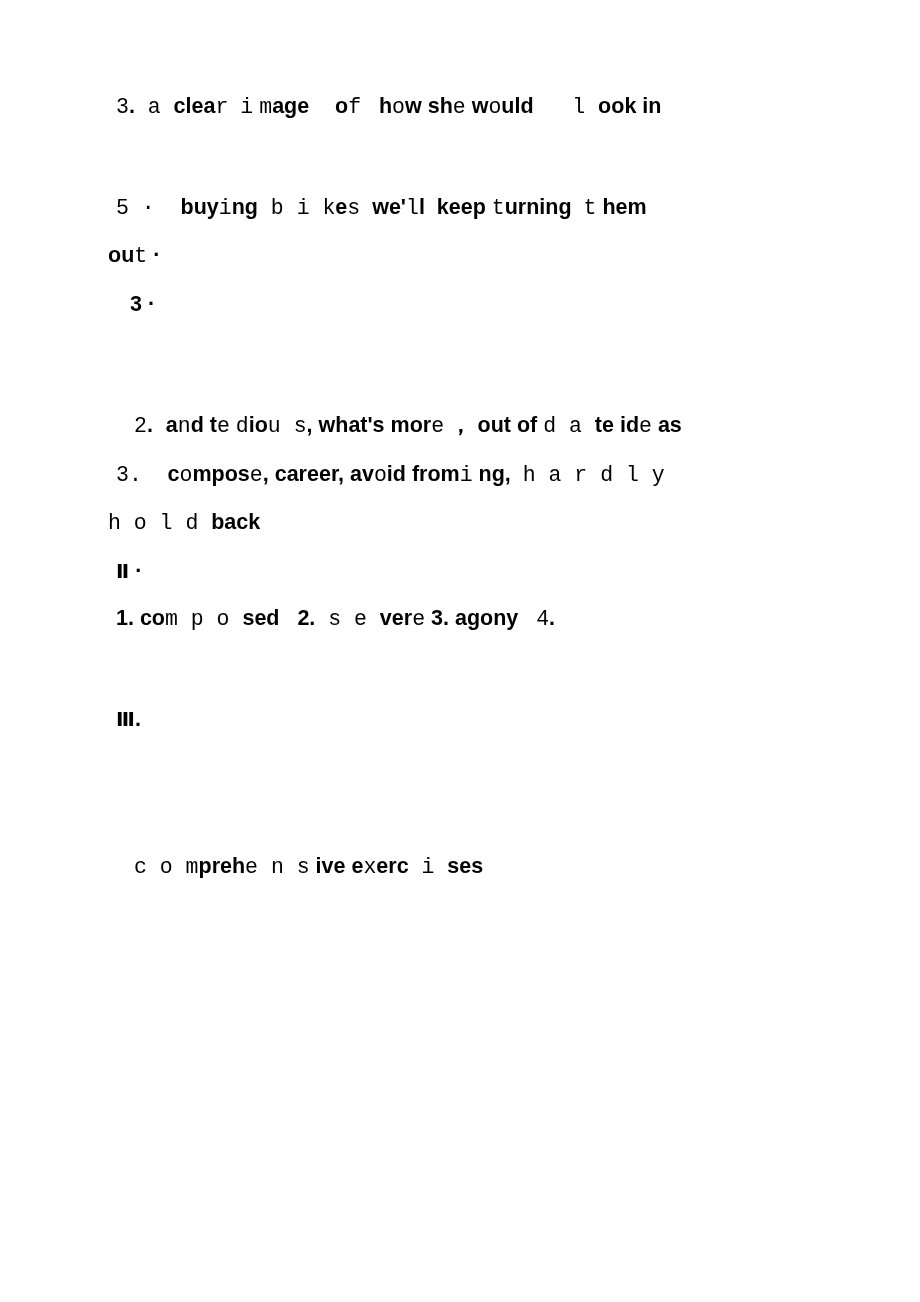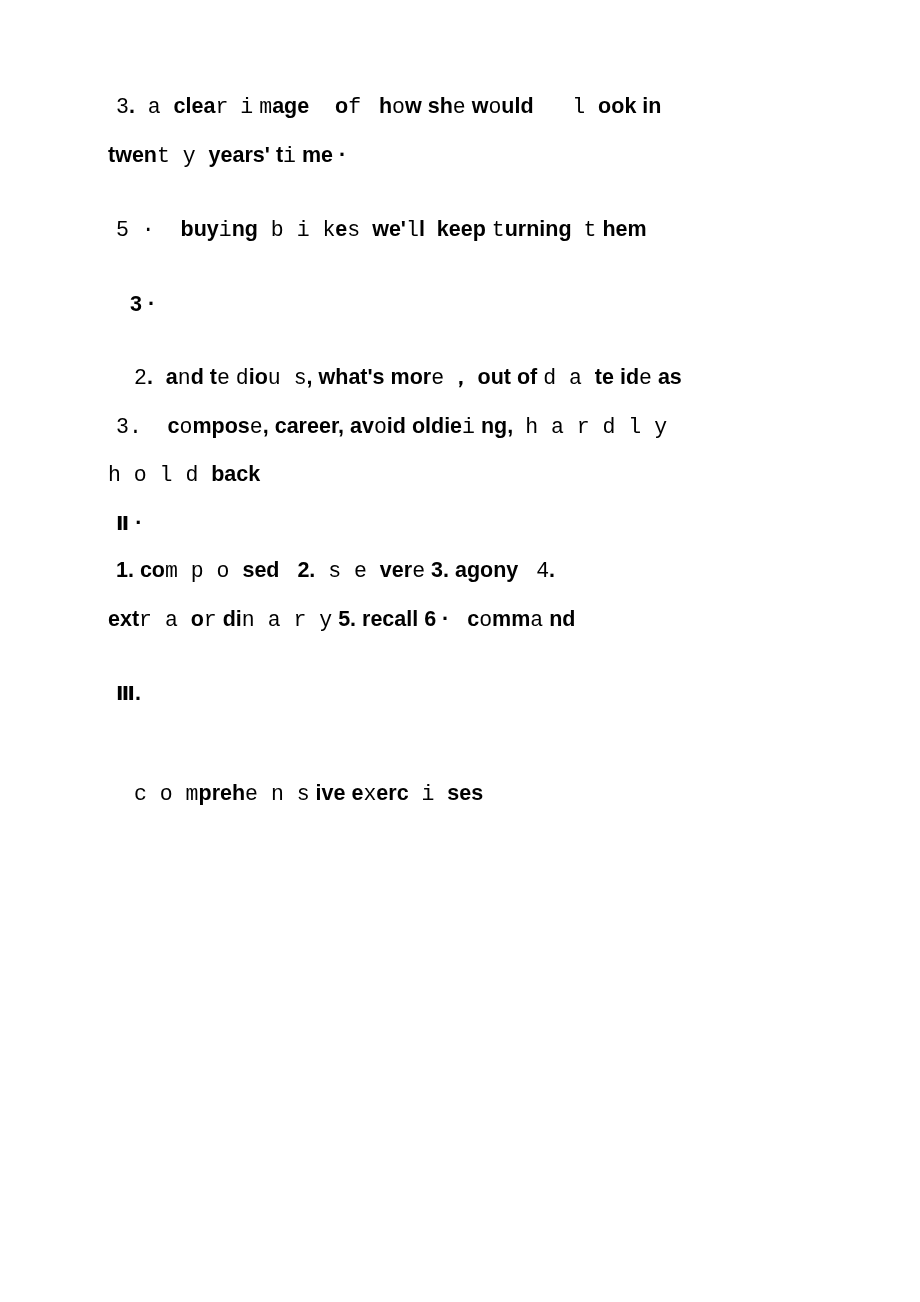--- a/index.html
+++ b/index.html
@@ -43,80 +43,79 @@
   
   .b {
     font-family: "Liberation Sans", sans-serif;
     font-weight: bold;
   }
   .l {
     font-family: "Liberation Mono", "DejaVu Sans Mono", monospace;
     font-weight: normal;
   }
   .indent1 { padding-left: 8px; }
-  .indent2 { padding-left: 26px; }
+  .indent2 { padding-left: 26px; margin-top: 48px; }
   .indent3 { padding-left: 22px; }
   .roman {
     font-family: "DejaVu Sans", sans-serif;
     font-weight: bold;
     font-size: 20px;
   }
 </style>
 </head>
 <body>
 
 <div class="page">
   <div class="content">
 
     <div class="line indent1"><span class="l">3</span><span class="b">.</span><span class="l"> a </span><span class="b">clea</span><span class="l">r</span><span class="b">  </span><span class="l">i</span><span class="b"> </span><span class="l">m</span><span class="b">age</span><span class="l">  </span><span class="b">o</span><span class="l">f</span><span class="b">   </span><span class="b">h</span><span class="l">o</span><span class="b">w</span><span class="b"> sh</span><span class="l">e</span><span class="b"> w</span><span class="l">o</span><span class="b">uld</span><span class="l">   l </span><span class="b">ook in</span></div>
 
     <div class="lh2"></div>
 
-    <div class="line"><span class="b">twen</span><span class="l">t y </span><span class="b">years' t</span><span class="l">i</span><span class="b"> me ·</span></div>
 
     <div class="gap-lg"></div>
 
 
     <div class="gap-lg"></div>
 
     <div class="line indent1"><span class="l">5 ·  </span><span class="b">buy</span><span class="l">i</span><span class="b">ng</span><span class="l"> b i k</span><span class="b">e</span><span class="l">s</span><span class="b">  we'</span><span class="l">l</span><span class="b">l  keep </span><span class="l">t</span><span class="b">urning  </span><span class="l">t</span><span class="b"> hem</span></div>
 
     <div class="lh2"></div>
 
+    <div class="line"><span class="b">ou</span><span class="l">t</span><span class="b"> ·</span></div>
 
     <div class="gap-lg"></div>
 
     <div class="line indent3"><span class="b">3 ·</span></div>
 
     <div class="gap-lg"></div>
 
 
     <div class="gap-lg"></div>
 
     <div class="line indent2"><span class="l">2</span><span class="b">.</span><span class="l"> </span><span class="b">a</span><span class="l">n</span><span class="b">d t</span><span class="l">e</span><span class="b"> </span><span class="l">d</span><span class="b">io</span><span class="l">u s</span><span class="b">, what's mor</span><span class="l">e</span><span class="b"> ， out of </span><span class="l">d a </span><span class="b">te id</span><span class="l">e</span><span class="b"> as</span></div>
 
     <div class="gap-lg"></div>
 
-    <div class="line indent1"><span class="l">3.  </span><span class="b">c</span><span class="l">o</span><span class="b">mpos</span><span class="l">e</span><span class="b">, career, av</span><span class="l">o</span><span class="b">id oldie</span><span class="l">i</span><span class="b"> ng,  </span><span class="l">h a r d l y</span></div>
+    <div class="line indent1"><span class="l">3.  </span><span class="b">c</span><span class="l">o</span><span class="b">mpos</span><span class="l">e</span><span class="b">, career, av</span><span class="l">o</span><span class="b">id from</span><span class="l">i</span><span class="b"> ng,  </span><span class="l">h a r d l y</span></div>
 
     <div class="lh2"></div>
 
     <div class="line"><span class="l">h o l d </span><span class="b">back</span></div>
 
     <div class="gap-lg"></div>
 
     <div class="line indent1"><span class="roman">Ⅱ</span><span class="b"> ·</span></div>
 
     <div class="gap-lg"></div>
 
     <div class="line indent1"><span class="b">1. co</span><span class="l">m p o </span><span class="b">sed   2.</span><span class="l"> s e </span><span class="b">ver</span><span class="l">e</span><span class="b"> 3. agony   </span><span class="l">4</span><span class="b">.</span></div>
 
     <div class="lh2"></div>
 
-    <div class="line"><span class="b">ext</span><span class="l">r a </span><span class="b">o</span><span class="l">r</span><span class="b"> di</span><span class="l">n a r y</span><span class="b"> 5. recall 6 ·   c</span><span class="l">o</span><span class="b">mm</span><span class="l">a</span><span class="b"> nd</span></div>
 
     <div class="gap-lg"></div>
 
 
     <div class="gap-lg"></div>
 
     <div class="line indent1"><span class="roman">Ⅲ</span><span class="b">.</span></div>
 
     <div class="gap-lg"></div>
 

